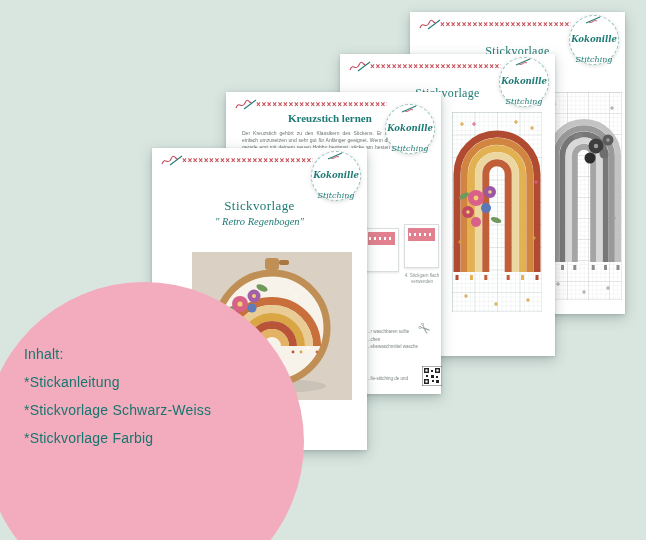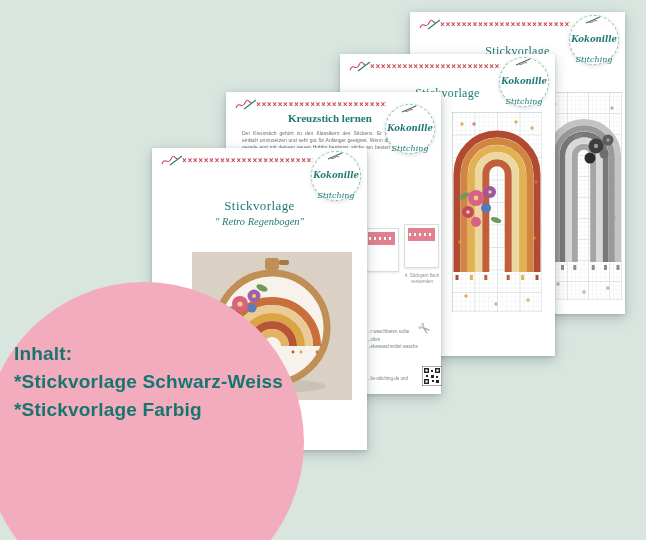--- a/index.html
+++ b/index.html
@@ -73,22 +73,22 @@
   .scissors{
     position:absolute;left:192px;top:228px;font-size:15px;color:#97a3a1;
     transform:rotate(40deg);
   }
   .qr{position:absolute;left:196px;top:274px;}
   .inhalt{
     position:absolute;left:-16px;top:282px;width:320px;height:320px;
     border-radius:50%;background:#f3acbd;z-index:10;
   }
   .inhalt-text{
-    position:absolute;left:30px;top:58px;
-    color:#17756f;font-size:19px;line-height:28px;letter-spacing:.2px;font-weight:bold;
+    position:absolute;left:40px;top:58px;
+    color:#17756f;font-size:14px;line-height:28px;letter-spacing:.2px;
   }
   .z1{z-index:1}.z2{z-index:2}.z3{z-index:3}.z4{z-index:4}
 </style>
 </head>
 <body>
 
 <div class="canvas">
 
   <div class="page z1" style="left:410px;top:12px;">
     <span class="squiggle">
@@ -337,18 +337,19 @@
           <circle cx="36" cy="96" r="1.2"></circle>
             <circle cx="92" cy="112" r="1.2"></circle>
         </g>
       </svg>
     </div>
   </div>
 
   <div class="inhalt">
     <div class="inhalt-text">
       <div>Inhalt:</div>
+      <div>*Stickanleitung</div>
       <div>*Stickvorlage Schwarz-Weiss</div>
       <div>*Stickvorlage Farbig</div>
     </div>
   </div>
 
 </div>
 
 </body></html>

